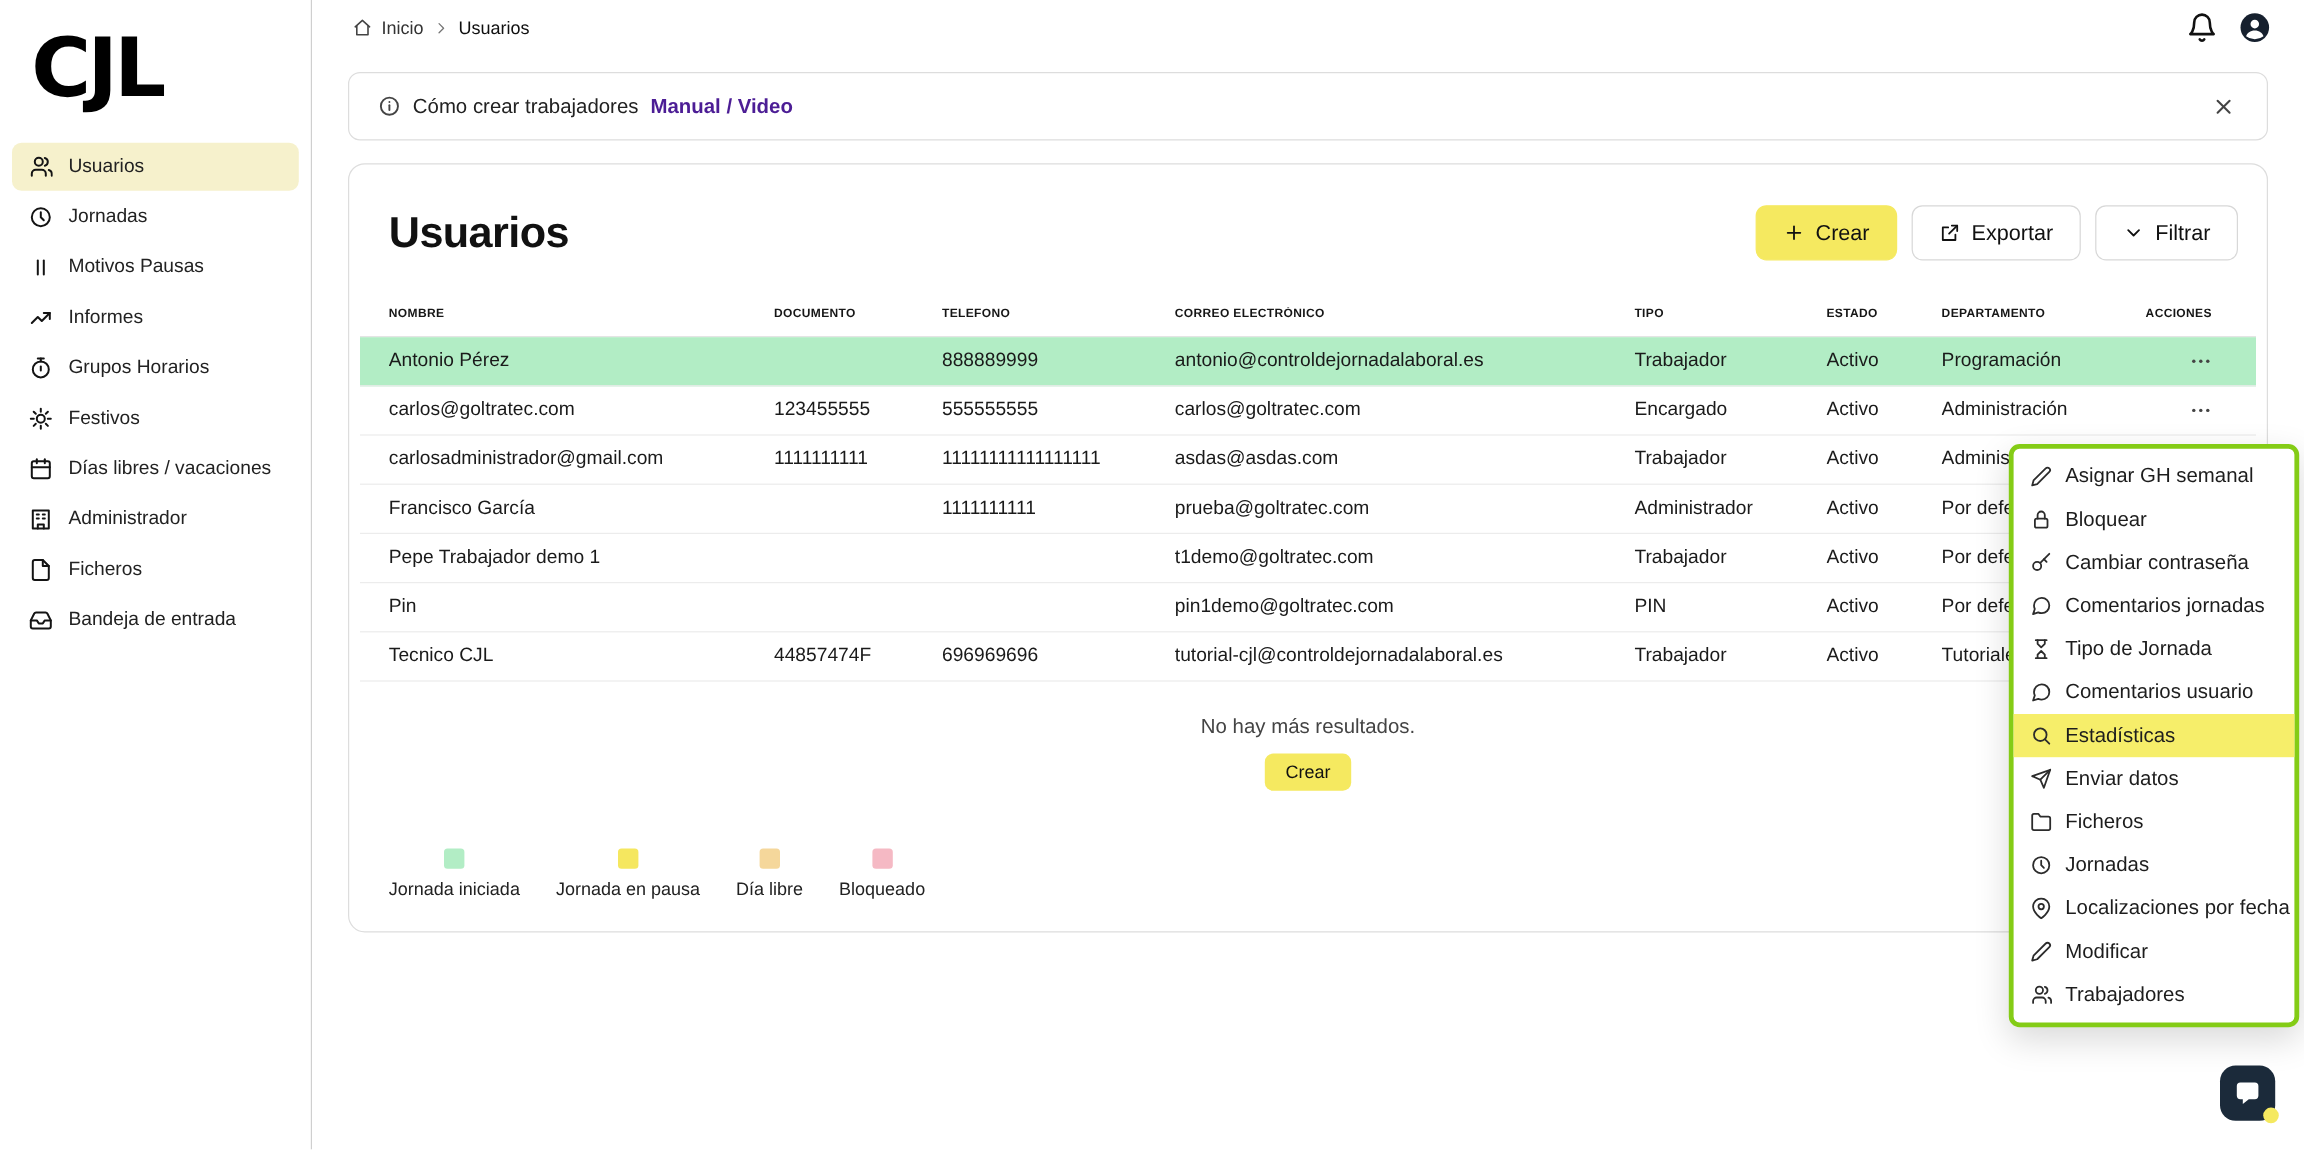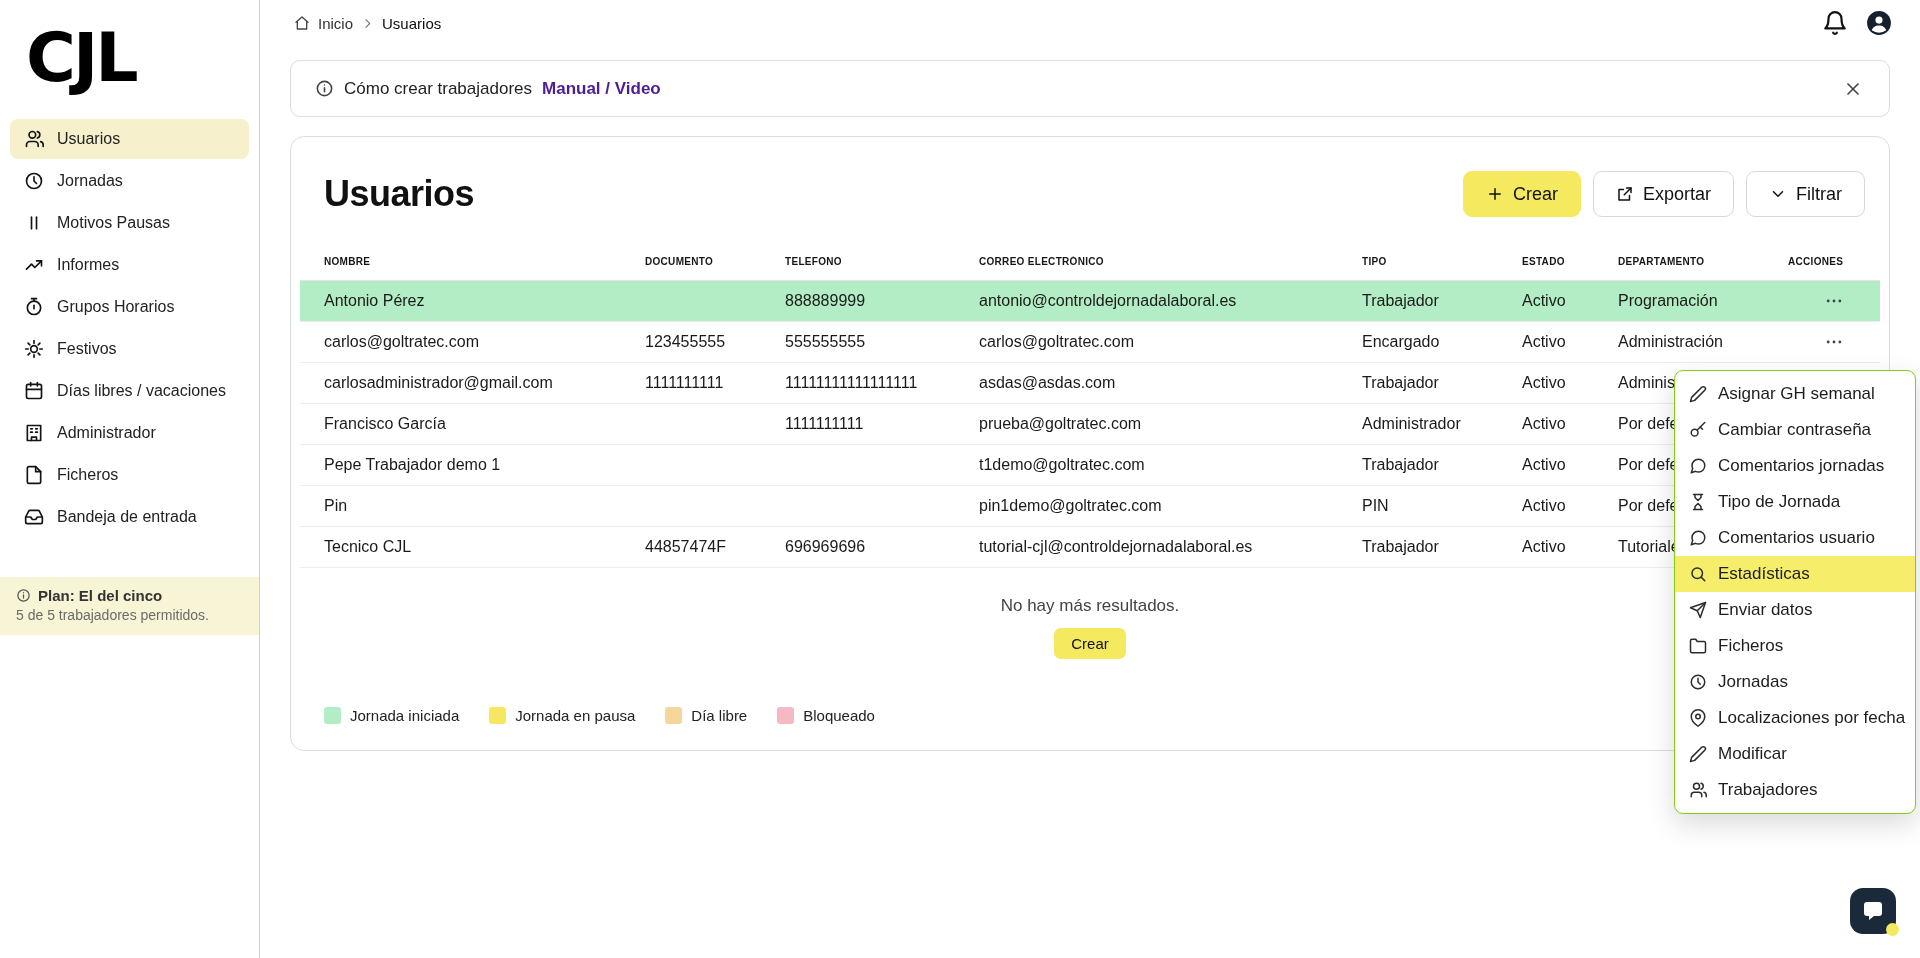--- a/index.html
+++ b/index.html
@@ -60,25 +60,25 @@
   .cell { white-space:nowrap; overflow:hidden; padding-right:10px; }
   .cell-acciones { display:flex; justify-content:center; padding-right:0; }
   .dots-btn { background:none; border:none; cursor:pointer; color:#444; width:30px; height:22px; padding:0; }
   .dots-btn .icon { width:24px; height:20px; display:block; margin:0 auto; }
 
   .no-results { text-align:center; color:#444; font-size:17px; margin-top:28px; }
   .create-small-wrap { text-align:center; margin-top:12px; }
   .btn-small { background:var(--accent); border:none; border-radius:7px; padding:7px 17px; font-size:15px; font-family:inherit; cursor:pointer; color:#111; }
 
   .legend { display:flex; align-items:center; gap:30px; padding-left:33px; margin-top:48px; }
-  .legend-item { display:flex; align-items:center; gap:9px; font-size:15px; color:#222; }
+  .legend-item { display:flex; align-items:center; gap:9px; font-size:15px; color:#222;flex-direction:column; }
   .legend-swatch { width:17px; height:17px; border-radius:3px; flex:none; }
 
   
-  .context-menu { position:absolute; left:1674px; top:370px; width:242px; background:#fff; border:1px solid #84cc16; border-radius:9px; box-shadow:0 10px 28px rgba(0,0,0,.15); padding:5px 0; z-index:60; }
+  .context-menu { position:absolute; left:1674px; top:370px; width:242px; background:#fff; border:4px solid #84cc16; border-radius:9px; box-shadow:0 10px 28px rgba(0,0,0,.15); padding:5px 0; z-index:60; }
   .context-item { display:flex; align-items:center; gap:11px; height:36px; padding:0 14px; font-size:17px; color:#1d1d1d; cursor:pointer; white-space:nowrap; }
   .context-item .icon { width:18px; height:18px; color:#2c2c2c; flex:none; }
   .menu-highlight { background:var(--accent-bright); }
 
   
   .chat-fab { position:absolute; right:24px; bottom:24px; width:46px; height:46px; border-radius:13px; background:#1b2a3a; border:none; cursor:pointer; display:flex; align-items:center; justify-content:center; z-index:70; }
   .chat-fab .icon { width:24px; height:24px; color:#fff; }
   .chat-fab::after { content:""; position:absolute; right:-3px; bottom:-2px; width:13px; height:13px; border-radius:50%; background:var(--accent); }
 
   .icon svg { width:100%; height:100%; display:block; }
@@ -203,33 +203,20 @@
         <div class="menu-item">
           <span class="icon">
             <svg viewBox="0 0 24 24" fill="none" stroke="currentColor" stroke-width="2" stroke-linecap="round" stroke-linejoin="round">
               <polyline points="22 12 16 12 14 15 10 15 8 12 2 12"></polyline>
               <path d="M5.45 5.11 2 12v6a2 2 0 0 0 2 2h16a2 2 0 0 0 2-2v-6l-3.45-6.89A2 2 0 0 0 16.76 4H7.24a2 2 0 0 0-1.79 1.11z"></path>
             </svg>
           </span>
           <span class="menu-label">Bandeja de entrada</span>
         </div>
       </nav>
-    <div class="plan">
-      <div class="plan-title">
-        <span class="icon">
-            <svg viewBox="0 0 24 24" fill="none" stroke="currentColor" stroke-width="2" stroke-linecap="round" stroke-linejoin="round">
-              <circle cx="12" cy="12" r="9"></circle>
-              <line x1="12" y1="11" x2="12" y2="16"></line>
-              <line x1="12" y1="7.5" x2="12" y2="7.6"></line>
-            </svg>
-          </span>
-        <span>Plan: El del cinco</span>
-      </div>
-      <div class="plan-sub">5 de 5 trabajadores permitidos.</div>
-    </div>
   </aside>
 
   <div class="main">
 
     <div class="topbar">
       <div class="breadcrumb">
         <span class="icon">
             <svg viewBox="0 0 24 24" fill="none" stroke="currentColor" stroke-width="2" stroke-linecap="round" stroke-linejoin="round">
               <path d="M3 11 12 3l9 8"></path>
               <path d="M5 10v11h14V10"></path>
@@ -524,20 +511,29 @@
 
     <div class="context-item">
       <span class="icon">
         <svg viewBox="0 0 24 24" fill="none" stroke="currentColor" stroke-width="2" stroke-linecap="round" stroke-linejoin="round">
           <path d="M17 3a2.8 2.8 0 1 1 4 4L7.5 20.5 2 22l1.5-5.5z"></path>
         </svg>
       </span>
       <span>Asignar GH semanal</span>
     </div>
 
+    <div class="context-item">
+      <span class="icon">
+        <svg viewBox="0 0 24 24" fill="none" stroke="currentColor" stroke-width="2" stroke-linecap="round" stroke-linejoin="round">
+          <rect x="5" y="11" width="14" height="10" rx="2"></rect>
+          <path d="M8 11V7a4 4 0 0 1 8 0v4"></path>
+        </svg>
+      </span>
+      <span>Bloquear</span>
+    </div>
 
     <div class="context-item">
       <span class="icon">
         <svg viewBox="0 0 24 24" fill="none" stroke="currentColor" stroke-width="2" stroke-linecap="round" stroke-linejoin="round">
           <circle cx="7.5" cy="15.5" r="4.5"></circle>
           <path d="M11 12 21 2"></path>
           <path d="m15 8 3 3"></path>
         </svg>
       </span>
       <span>Cambiar contraseña</span>

